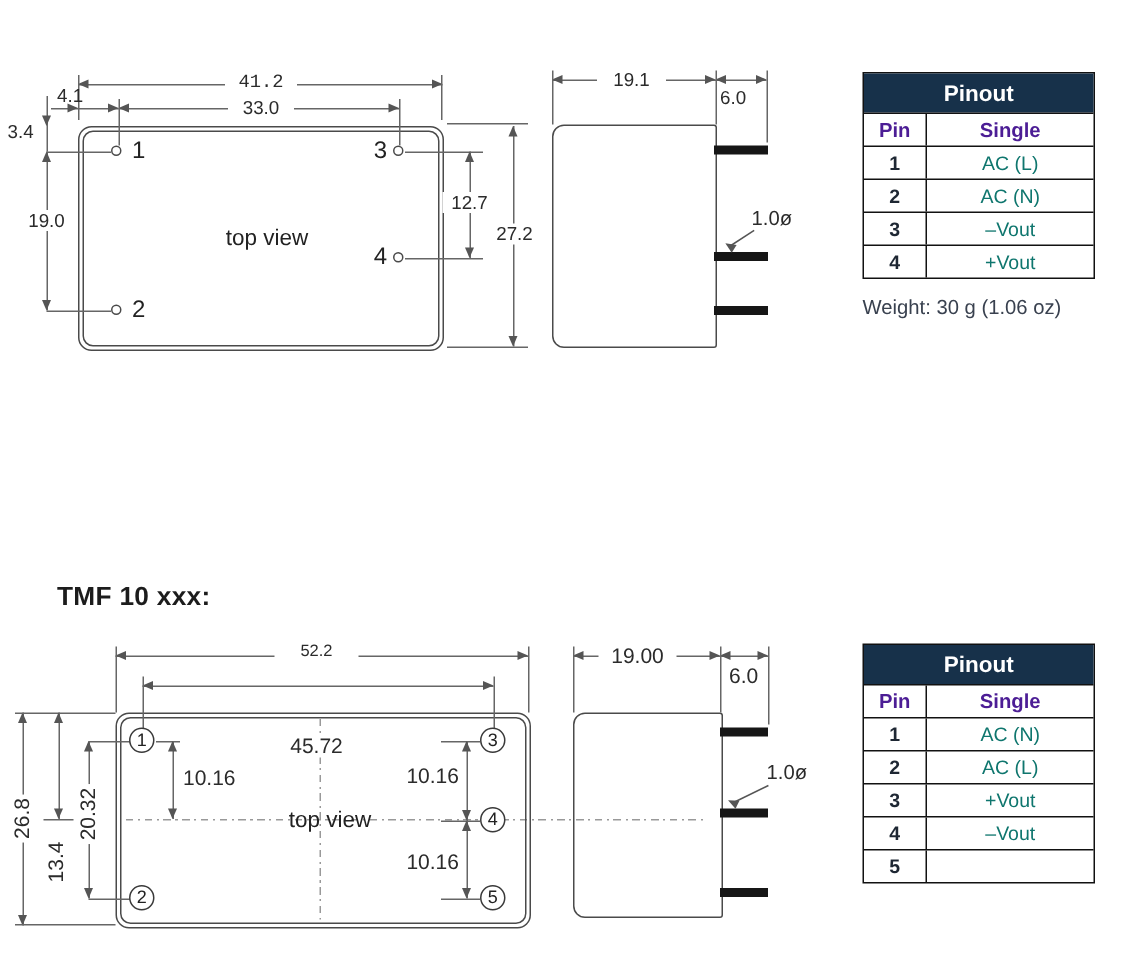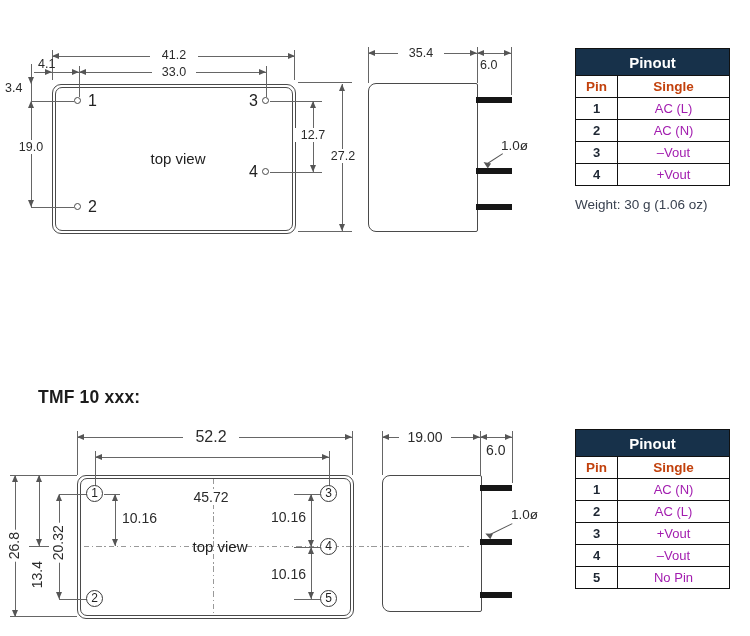--- a/index.html
+++ b/index.html
@@ -9,21 +9,21 @@
   
   .hl{position:absolute;height:1px;background:#666;}
   .vl{position:absolute;width:1px;background:#666;}
   .ar{position:absolute;width:0;height:0;}
   .ar.l{border-top:3px solid transparent;border-bottom:3px solid transparent;border-right:7px solid #555;}
   .ar.r{border-top:3px solid transparent;border-bottom:3px solid transparent;border-left:7px solid #555;}
   .ar.u{border-left:3px solid transparent;border-right:3px solid transparent;border-bottom:7px solid #555;}
   .ar.d{border-left:3px solid transparent;border-right:3px solid transparent;border-top:7px solid #555;}
   .dl{position:absolute;font-size:12.5px;color:#2b2b2b;background:#fff;text-align:center;line-height:1.15;}
   .dl.big{font-size:14px;}
-  .dl.bigger{font-size:16px;}
+  .dl.bigger{font-size:11px;}
   .dl.nobg{background:transparent;}
   .rlab{position:absolute;font-size:14px;color:#2b2b2b;background:#fff;text-align:center;
         transform:rotate(-90deg);line-height:1.1;}
   .body-outline{position:absolute;border:1.6px solid #4a4a4a;border-radius:9px;background:#fff;}
   .body-inner{position:absolute;inset:2px;border:1px solid #4a4a4a;border-radius:7px;}
   .side-outline{position:absolute;border:1.6px solid #4a4a4a;border-radius:8px 2px 2px 8px;background:#fff;}
   .pinhole{position:absolute;width:7px;height:7px;border:1.4px solid #4a4a4a;border-radius:50%;background:#fff;box-sizing:border-box;}
   .pinnum{position:absolute;font-size:16px;color:#222;}
   .pincirc{position:absolute;width:17px;height:17px;border:1.4px solid #3a3a3a;border-radius:50%;
            background:#fff;box-sizing:border-box;font-size:12px;color:#222;text-align:center;line-height:14px;}
@@ -34,23 +34,23 @@
   .dashv{position:absolute;width:1px;
     background:repeating-linear-gradient(180deg,#999 0 5px,transparent 5px 8px,#999 8px 9.5px,transparent 9.5px 12.5px);}
   .leader{position:absolute;height:1px;background:#555;transform-origin:0 50%;}
   
   .ptable{position:absolute;width:153px;border:1.6px solid #111;background:#fff;box-sizing:content-box;}
   .ptable .hdr{background:#17314a;color:#fff;font-weight:bold;font-size:15px;text-align:center;
                padding:5px 0 4px 0;}
   .ptable .trow{display:flex;border-top:1px solid #111;}
   .ptable .c1{width:41px;border-right:1px solid #111;text-align:center;padding:3px 0;font-size:13px;}
   .ptable .c2{flex:1;text-align:center;padding:3px 0;font-size:13px;}
-  .ptable .sub .c1,.ptable .sub .c2{font-weight:bold;color:#c2410c;font-size:13.5px;}
+  .ptable .sub .c1,.ptable .sub .c2{font-weight:bold;color:#4c1d95;font-size:13.5px;}
   .ptable .pnum{font-weight:bold;color:#1e2733;}
-  .ptable .pval{color:#a21caf;}
+  .ptable .pval{color:#0f766e;}
   .weight{position:absolute;font-size:13.5px;color:#39414f;}
 </style>
 </head>
 <body>
 
 <div id="stage">
 
 
   <div class="body-outline" style="left:52px;top:84px;width:242px;height:148px;">
     <div class="body-inner"></div>
@@ -98,21 +98,21 @@
     <div class="ar u" style="left:310px;top:101px;"></div>
       <div class="ar d" style="left:310px;top:165px;"></div>
 
     <div class="hl" style="left:298px;top:82px;width:54px;"></div>
     <div class="hl" style="left:298px;top:231px;width:54px;"></div>
     <div class="vl" style="left:342px;top:84px;height:147px;"></div>
     <div class="ar u" style="left:339px;top:84px;"></div>
       <div class="ar d" style="left:339px;top:224px;"></div>
   </div>
 
-  <div class="dl" style="left:150px;top:48px;width:48px;">41.2</div>
+  <div class="dl" style="left:150px;top:48px;width:48px;font-family:Liberation Mono, monospace;">41.2</div>
   <div class="dl" style="left:152px;top:65px;width:44px;">33.0</div>
   <div class="dl nobg" style="left:38px;top:57px;">4.1</div>
   <div class="dl nobg" style="left:5px;top:81px;">3.4</div>
   <div class="dl" style="left:14px;top:140px;width:34px;">19.0</div>
   <div class="dl" style="left:295px;top:128px;width:36px;">12.7</div>
   <div class="dl" style="left:324px;top:149px;width:38px;">27.2</div>
 
   <div class="side-outline" style="left:368px;top:83px;width:108px;height:147px;"></div>
   <div class="pinbar" style="left:476px;top:97px;width:36px;"></div>
   <div class="pinbar" style="left:476px;top:168px;width:36px;"></div>
@@ -123,21 +123,21 @@
     <div class="ar l" style="left:368px;top:50px;"></div>
       <div class="ar r" style="left:470px;top:50px;"></div>
     <div class="ar l" style="left:477px;top:50px;"></div>
       <div class="ar r" style="left:504px;top:50px;"></div>
     <div class="vl" style="left:368px;top:47px;height:36px;"></div>
     <div class="vl" style="left:477px;top:47px;height:36px;"></div>
     <div class="vl" style="left:511px;top:47px;height:48px;"></div>
     <div class="leader" style="left:486px;top:164px;width:20px;transform:rotate(-33deg);"></div>
     <div class="ar l" style="left:483px;top:161px;transform:rotate(33deg);"></div>
   </div>
-  <div class="dl" style="left:398px;top:46px;width:46px;">35.4</div>
+  <div class="dl" style="left:398px;top:46px;width:46px;">19.1</div>
   <div class="dl nobg" style="left:480px;top:58px;">6.0</div>
   <div class="dl nobg" style="left:501px;top:138px;font-size:13.5px;">1.0ø</div>
 
   <div class="ptable" style="left:575px;top:48px;">
     <div class="hdr">Pinout</div>
     <div class="trow sub">
       <div class="c1">Pin</div>
       <div class="c2">Single</div>
     </div>
     <div class="trow">
@@ -268,17 +268,16 @@
     <div class="trow">
       <div class="c1 pnum">3</div>
       <div class="c2 pval">+Vout</div>
     </div>
     <div class="trow">
       <div class="c1 pnum">4</div>
       <div class="c2 pval">–Vout</div>
     </div>
     <div class="trow">
       <div class="c1 pnum">5</div>
-      <div class="c2 pval">No Pin</div>
     </div>
   </div>
 
 </div>
 
 </body></html>

